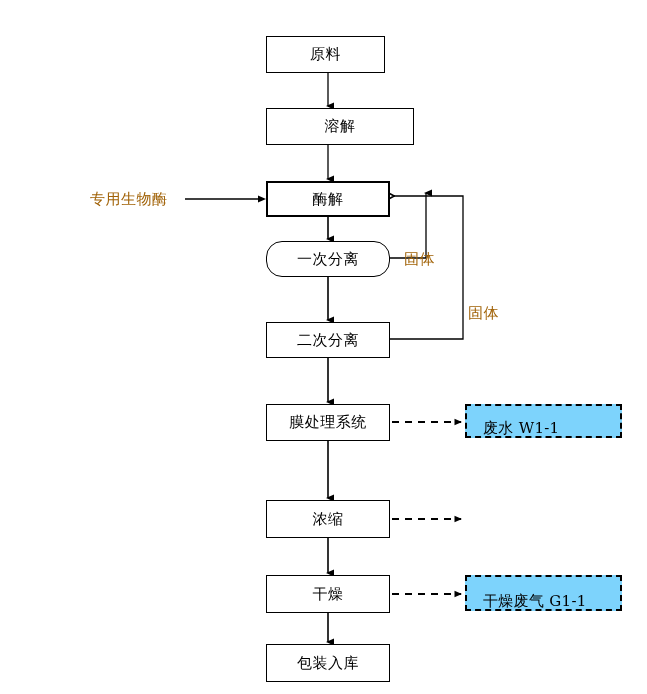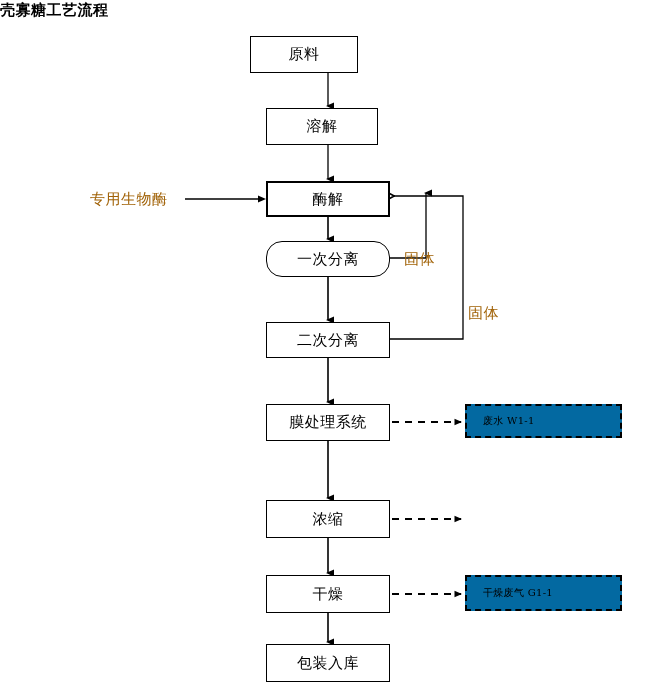--- a/index.html
+++ b/index.html
@@ -45,27 +45,27 @@
   .node.bold {
     border-width: 2px;
   }
   .node.semibold {
     border-width: 1.6px;
   }
   .waste {
     position: absolute;
     box-sizing: border-box;
     border: 2px dashed #000000;
-    background: #0369a1;
+    background: #7dd3fc;
     display: flex;
-    align-items: center;
+    align-items: flex-end;
     justify-content: flex-start;
     padding-left: 16px;
     font-family: "DejaVu Serif", "Liberation Serif", serif;
-    font-size: 10px;
+    font-size: 15px;
     line-height: 1;
     letter-spacing: 0.3px;
     color: #000000;
   }
   .side-label {
     position: absolute;
     font-family: "DejaVu Serif", "Liberation Serif", serif;
     font-size: 15px;
     line-height: 1;
     letter-spacing: 0.5px;
@@ -86,21 +86,20 @@
   }
   .solid-edge { stroke-width: 1.6; }
   .thin-edge { stroke-width: 1.3; }
   .dashed-edge { stroke-width: 2; stroke-dasharray: 7 6; }
 </style>
 </head>
 <body>
 
 <div id="canvas">
 
-  <div class="title">壳寡糖工艺流程</div>
 
   <svg class="edges" viewBox="0 0 647 694" xmlns="http://www.w3.org/2000/svg">
     <defs>
       <marker id="arrowDown" markerWidth="10" markerHeight="10" refX="5" refY="8" orient="auto" markerUnits="userSpaceOnUse">
         <polygon points="5,10 1.5,2 8.5,2" fill="#000000"></polygon>
       </marker>
       <marker id="arrowRight" markerWidth="10" markerHeight="10" refX="8" refY="5" orient="auto" markerUnits="userSpaceOnUse">
         <polygon points="10,5 2,1.5 2,8.5" fill="#000000"></polygon>
       </marker>
       <marker id="arrowLeft" markerWidth="11" markerHeight="11" refX="1" refY="5.5" orient="auto" markerUnits="userSpaceOnUse">
@@ -127,25 +126,25 @@
 
     <polyline class="thin-edge" points="390,258 426,258 426,193" marker-end="url(#arrowUp)"></polyline>
 
     <polyline class="thin-edge" points="390,339 463,339 463,196 394,196" marker-end="url(#arrowLeft)"></polyline>
 
     <line class="dashed-edge" x1="392" y1="422" x2="461" y2="422" marker-end="url(#arrowRightSm)"></line>
     <line class="dashed-edge" x1="392" y1="519" x2="461" y2="519" marker-end="url(#arrowRightSm)"></line>
     <line class="dashed-edge" x1="392" y1="594" x2="461" y2="594" marker-end="url(#arrowRightSm)"></line>
   </svg>
 
-  <div class="node" style="left:250px; top:36px; width:108px; height:37px;">
+  <div class="node" style="left:266px; top:36px; width:119px; height:37px;">
     <span>原料</span>
   </div>
 
-  <div class="node" style="left:266px; top:108px; width:112px; height:37px;">
+  <div class="node" style="left:266px; top:108px; width:148px; height:37px;">
     <span>溶解</span>
   </div>
 
   <div class="node bold" style="left:266px; top:181px; width:124px; height:36px;text-align:center;">
     <span>酶解</span>
   </div>
 
   <div class="node" style="left:266px; top:241px; width:124px; height:36px;border-radius:16px;">
     <span>一次分离</span>
   </div>

